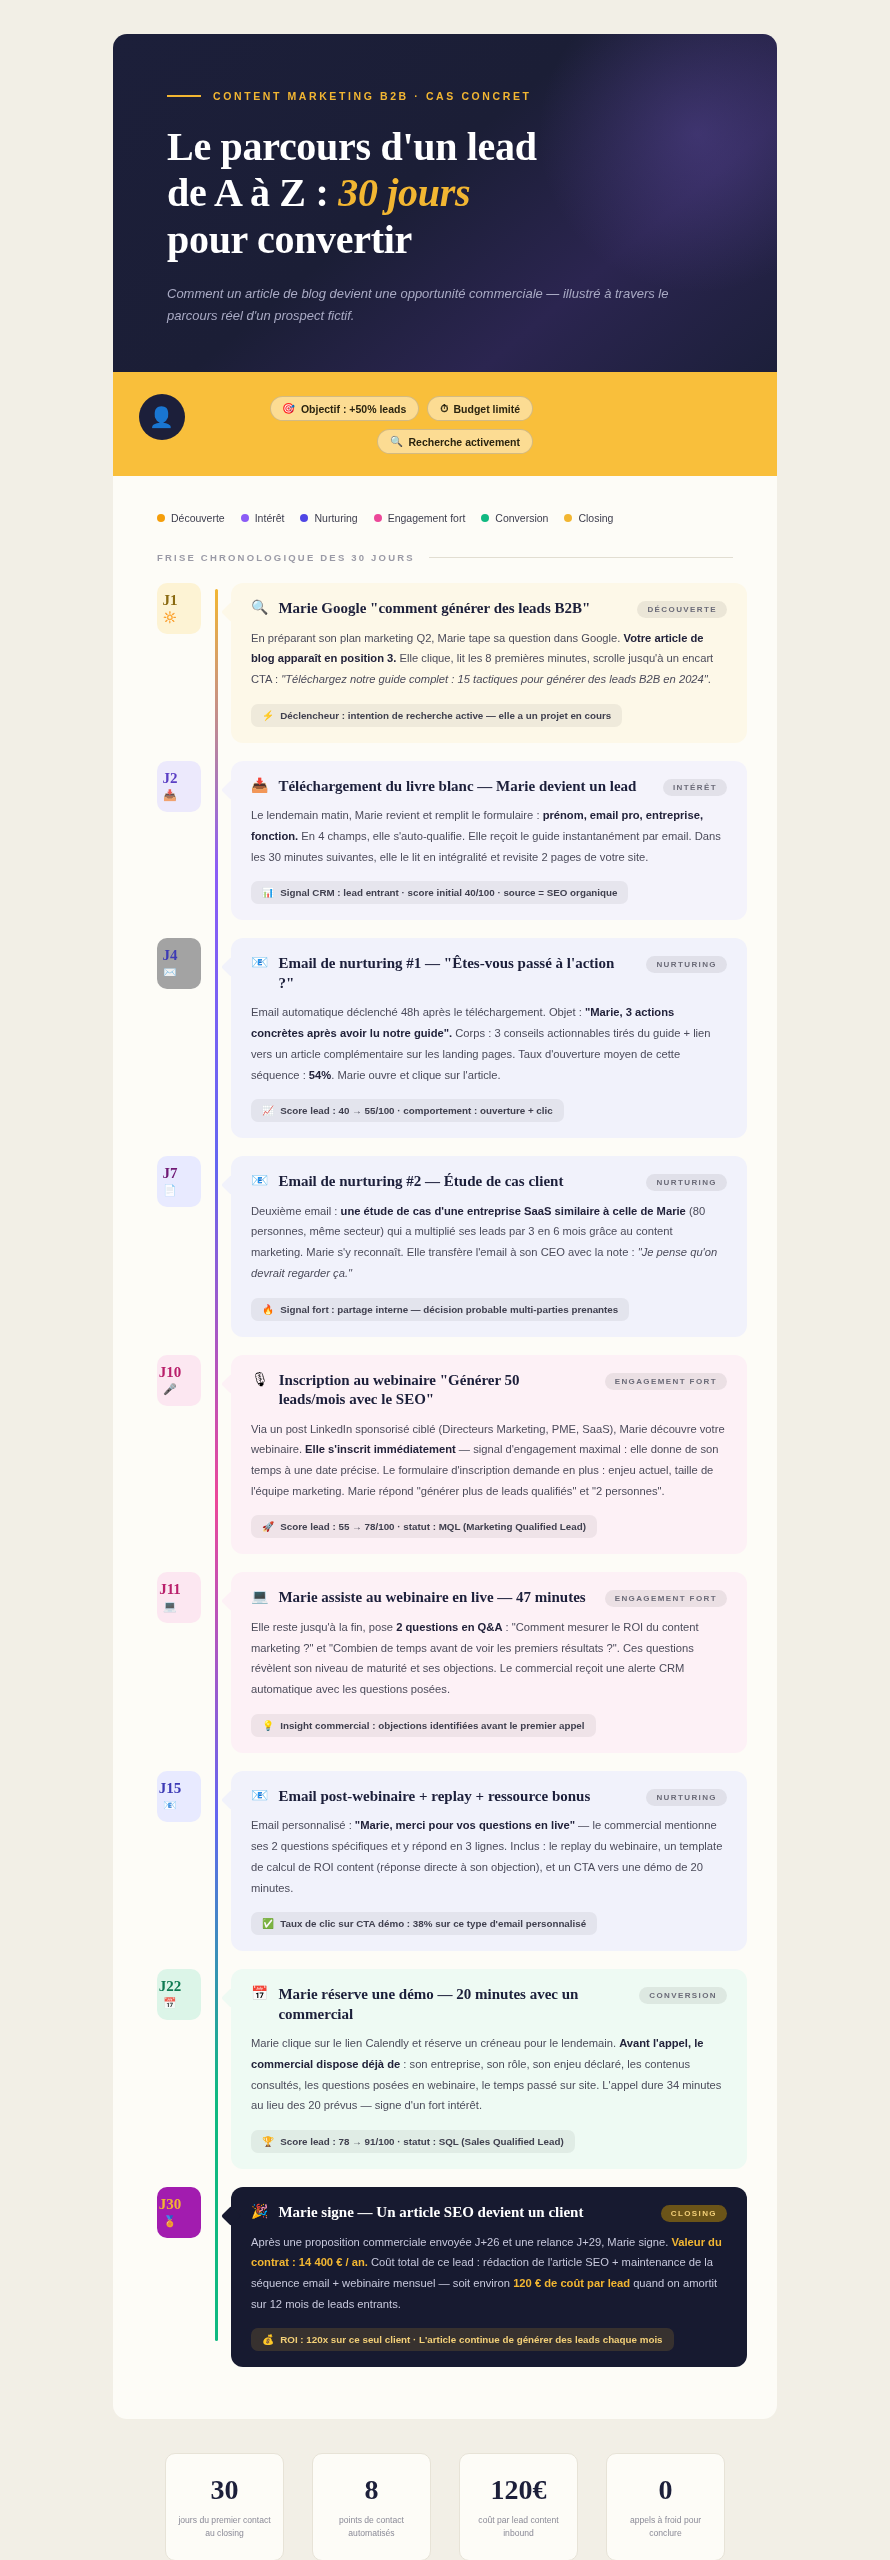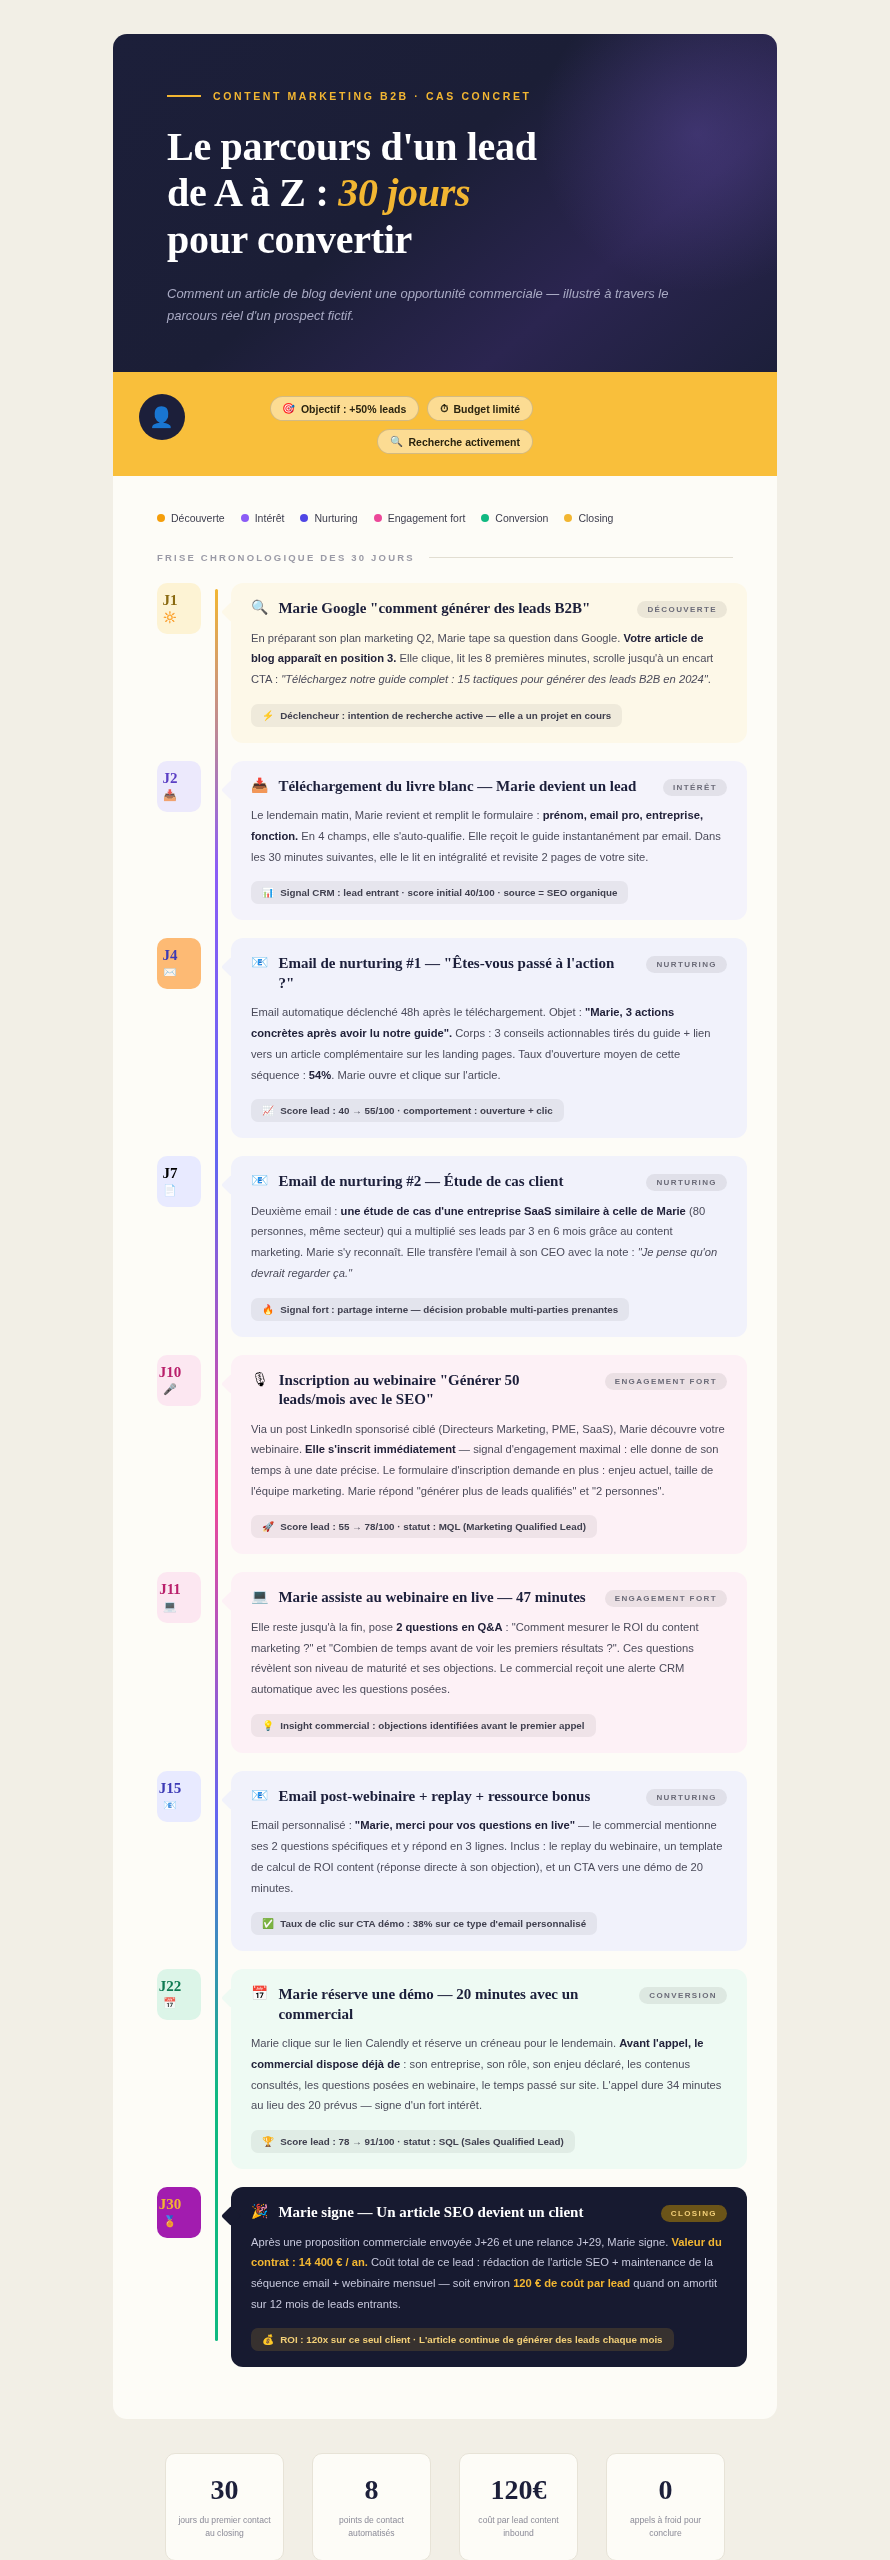--- a/index.html
+++ b/index.html
@@ -352,33 +352,33 @@
             <div class="card" style="background:#f4f3fb"><div class="card-head">
                 <span class="card-emoji">📥</span>
                 <span class="card-title">Téléchargement du livre blanc — Marie devient un lead</span>
                 <span class="stage-tag">INTÉRÊT</span>
               </div><div class="card-body">Le lendemain matin, Marie revient et remplit le formulaire : <b>prénom, email pro, entreprise, fonction.</b> En 4 champs, elle s'auto-qualifie. Elle reçoit le guide instantanément par email. Dans les 30 minutes suivantes, elle le lit en intégralité et revisite 2 pages de votre site.</div><div class="chip">
                 <span>📊</span>
                 <span>Signal CRM : lead entrant · score initial 40/100 · source = SEO organique</span>
               </div></div>
           </div>
           <div class="tl-row">
-            <div class="daychip" style="background:#fdba74;color:#3d3ab5"><span class="d">J4</span><span class="emoji">✉️</span></div>
+            <div class="daychip" style="background:#a3a3a3;color:#3d3ab5"><span class="d">J4</span><span class="emoji">✉️</span></div>
             <div class="spacer"></div>
             <div class="card" style="background:#f1f2fb"><div class="card-head">
                 <span class="card-emoji">📧</span>
                 <span class="card-title">Email de nurturing #1 — "Êtes-vous passé à l'action ?"</span>
                 <span class="stage-tag">NURTURING</span>
               </div><div class="card-body">Email automatique déclenché 48h après le téléchargement. Objet : <b>"Marie, 3 actions concrètes après avoir lu notre guide".</b> Corps : 3 conseils actionnables tirés du guide + lien vers un article complémentaire sur les landing pages. Taux d'ouverture moyen de cette séquence : <b>54%</b>. Marie ouvre et clique sur l'article.</div><div class="chip">
                 <span>📈</span>
                 <span>Score lead : 40 → 55/100 · comportement : ouverture + clic</span>
               </div></div>
           </div>
           <div class="tl-row">
-            <div class="daychip" style="background:#e8eaff;color:#000000"><span class="d">J7</span><span class="emoji">📄</span></div>
+            <div class="daychip" style="background:#e8eaff;color:#701a75"><span class="d">J7</span><span class="emoji">📄</span></div>
             <div class="spacer"></div>
             <div class="card" style="background:#f1f2fb"><div class="card-head">
                 <span class="card-emoji">📧</span>
                 <span class="card-title">Email de nurturing #2 — Étude de cas client</span>
                 <span class="stage-tag">NURTURING</span>
               </div><div class="card-body">Deuxième email : <b>une étude de cas d'une entreprise SaaS similaire à celle de Marie</b> (80 personnes, même secteur) qui a multiplié ses leads par 3 en 6 mois grâce au content marketing. Marie s'y reconnaît. Elle transfère l'email à son CEO avec la note : <i>"Je pense qu'on devrait regarder ça."</i></div><div class="chip">
                 <span>🔥</span>
                 <span>Signal fort : partage interne — décision probable multi-parties prenantes</span>
               </div></div>
           </div>

